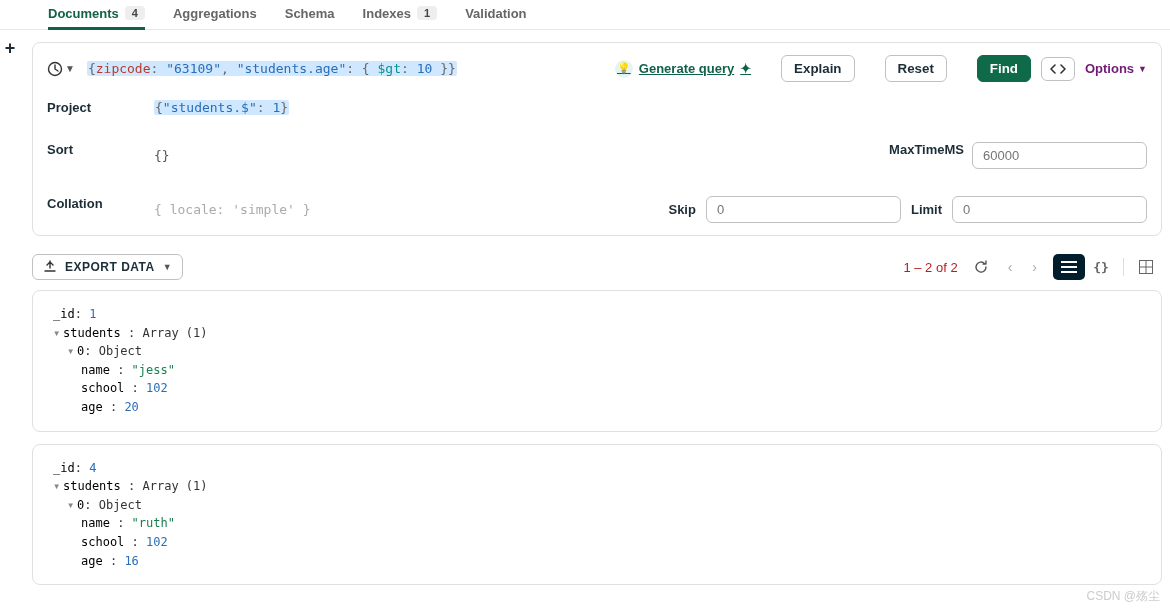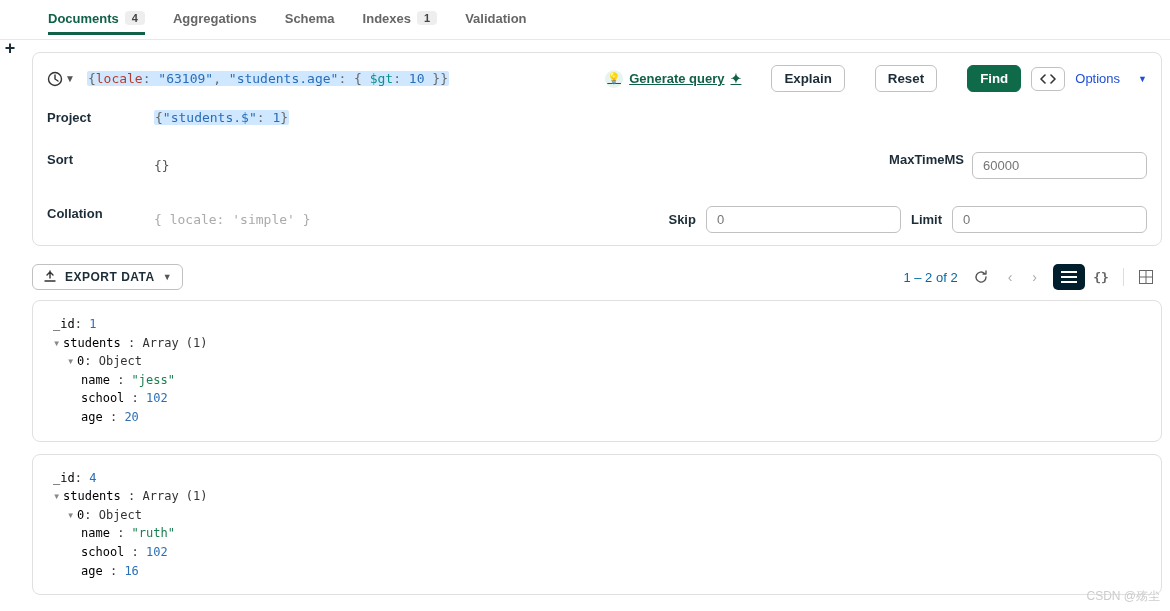--- a/index.html
+++ b/index.html
@@ -1,17 +1,17 @@
 <!DOCTYPE html>
 <html><head>
 <meta charset="utf-8">
 <style>
 * { box-sizing: border-box; margin: 0; padding: 0; }
 body { font-family: -apple-system, BlinkMacSystemFont, "Segoe UI", Helvetica, Arial, sans-serif; font-size: 13px; color: #1c2d38; background: #fff; width: 1170px; height: 611px; overflow: hidden; position: relative; }
-.tabs { display: flex; align-items: center; gap: 28px; padding-left: 48px; height: 40px; border-bottom: 1px solid #e8e8e8; }
+.tabs { display: flex; align-items: center; gap: 28px; padding-left: 48px; height: 30px; border-bottom: 1px solid #e8e8e8; }
 .tab { display: flex; align-items: center; gap: 6px; color: #666; font-weight: 600; cursor: pointer; height: 30px; border-bottom: 3px solid transparent; }
 .tab.active { color: #116149; border-bottom-color: #116149; }
 .tab-badge { background: #eee; border-radius: 4px; padding: 1px 7px; font-size: 11px; font-weight: 600; color: #444; }
 .add-icon { position: absolute; left: 0; top: 38px; width: 20px; text-align: center; font-size: 18px; font-weight: bold; cursor: pointer; }
 .content { padding: 12px 8px 0 32px; }
 .panel { border: 1px solid #e0e0e0; border-radius: 8px; padding: 12px 14px; }
 .row { display: flex; align-items: center; }
 .filter-row { gap: 12px; }
 .clock { display: flex; align-items: center; gap: 2px; cursor: pointer; }
 .filter-code { flex: 1; font-family: Menlo, Consolas, monospace; font-size: 13px; }
@@ -20,32 +20,32 @@
 .k-blue { color: #2a6eb9; }
 .k-num { color: #2a6eb9; }
 .k-cyan { color: #0f8f8f; }
 .punc { color: #666; }
 .actions { display: flex; align-items: center; gap: 10px; }
 .gen-link { display: flex; align-items: center; gap: 6px; color: #116149; font-weight: 600; text-decoration: underline; cursor: pointer; }
 .gen-bulb { width: 18px; height: 18px; border-radius: 50%; background: #e6f4ef; display: flex; align-items: center; justify-content: center; font-size: 11px; }
 .btn { background: #fff; border: 1px solid #c1c1c1; border-radius: 6px; padding: 5px 12px; font-weight: 600; color: #1c2d38; cursor: pointer; margin-left: 20px; }
 .btn-find { background: #0f6a4a; color: #fff; border-color: #0f6a4a; }
 .btn-icon { background: #fff; border: 1px solid #c1c1c1; border-radius: 6px; padding: 4px 8px; cursor: pointer; display: flex; align-items: center; }
-.options { color: #1d4ed8; font-weight: 400; cursor: pointer; display: flex; align-items: center; gap: 18px; }
+.options { color: #701a75; font-weight: 700; cursor: pointer; display: flex; align-items: center; gap: 4px; }
 .opt-grid { display: grid; grid-template-columns: 80px 1fr; row-gap: 14px; margin-top: 18px; gap: 27px; }
 .opt-label { font-weight: 700; color: #1c2d38; }
 .opt-val { font-family: Menlo, Consolas, monospace; font-size: 13px; color: #555; }
 .right-opts { display: flex; align-items: flex-start; gap: 8px; justify-content: flex-end; }
 .inp { border: 1px solid #c1c1c1; border-radius: 6px; padding: 5px 10px; font-size: 13px; color: #888; width: 175px; }
 .inp-sm { width: 195px; }
 .two-opt { display: grid; grid-template-columns: 1fr auto auto auto auto; gap: 10px; align-items: center; }
 .toolbar { display: flex; align-items: center; justify-content: space-between; margin-top: 18px; margin-bottom: 10px; }
 .export-btn { display: flex; align-items: center; gap: 8px; border: 1px solid #c1c1c1; border-radius: 6px; padding: 5px 10px; font-weight: 700; font-size: 12px; letter-spacing: .5px; cursor: pointer; }
 .tool-right { display: flex; align-items: center; gap: 12px; }
-.count { color: #0369a1; }
+.count { color: #b91c1c; }
 .nav-ico { color: #aaa; cursor: pointer; font-size: 14px; padding: 0 4px; }
 .views { display: flex; align-items: center; }
 .view-btn { width: 32px; height: 26px; display: flex; align-items: center; justify-content: center; cursor: pointer; color: #666; }
 .view-btn.active { background: #001e2b; color: #fff; border-radius: 5px; }
 .vsep { width: 1px; height: 18px; background: #ddd; margin: 0 6px; }
 .doc { border: 1px solid #e0e0e0; border-radius: 8px; padding: 14px 20px; font-family: Menlo, Consolas, monospace; font-size: 12px; line-height: 1.55; color: #333; margin-bottom: 12px; }
 .doc .key { color: #000000; }
 .doc .num { color: #2a6eb9; }
 .doc .str { color: #1a8050; }
 .doc .ind1 { padding-left: 0; }
@@ -85,21 +85,21 @@
     <div class="row filter-row">
       <div class="clock">
         <svg width="16" height="16" viewBox="0 0 16 16">
             <circle cx="8" cy="8" r="6.5" fill="none" stroke="#333" stroke-width="1.4"></circle>
             <path d="M8 4v4l3 2" stroke="#333" stroke-width="1.4" fill="none" stroke-linecap="round"></path>
           </svg>
         <span style="font-size:10px;color:#555">▼</span>
       </div>
       <div class="filter-code">
         <span class="hl">
-          <span class="punc">{</span><span class="k-red">locale</span><span class="punc">: </span><span class="k-blue">"63109"</span><span class="punc">, </span><span class="k-blue">"students.age"</span><span class="punc">: { </span><span class="k-cyan">$gt</span><span class="punc">: </span><span class="k-num">10</span><span class="punc"> }}</span>
+          <span class="punc">{</span><span class="k-red">zipcode</span><span class="punc">: </span><span class="k-blue">"63109"</span><span class="punc">, </span><span class="k-blue">"students.age"</span><span class="punc">: { </span><span class="k-cyan">$gt</span><span class="punc">: </span><span class="k-num">10</span><span class="punc"> }}</span>
         </span>
       </div>
       <div class="actions">
         <div class="gen-link">
           <span class="gen-bulb">💡</span>
           <span>Generate query</span>
           <span style="color:#116149">✦</span>
         </div>
         <button class="btn">Explain</button>
         <button class="btn">Reset</button>

